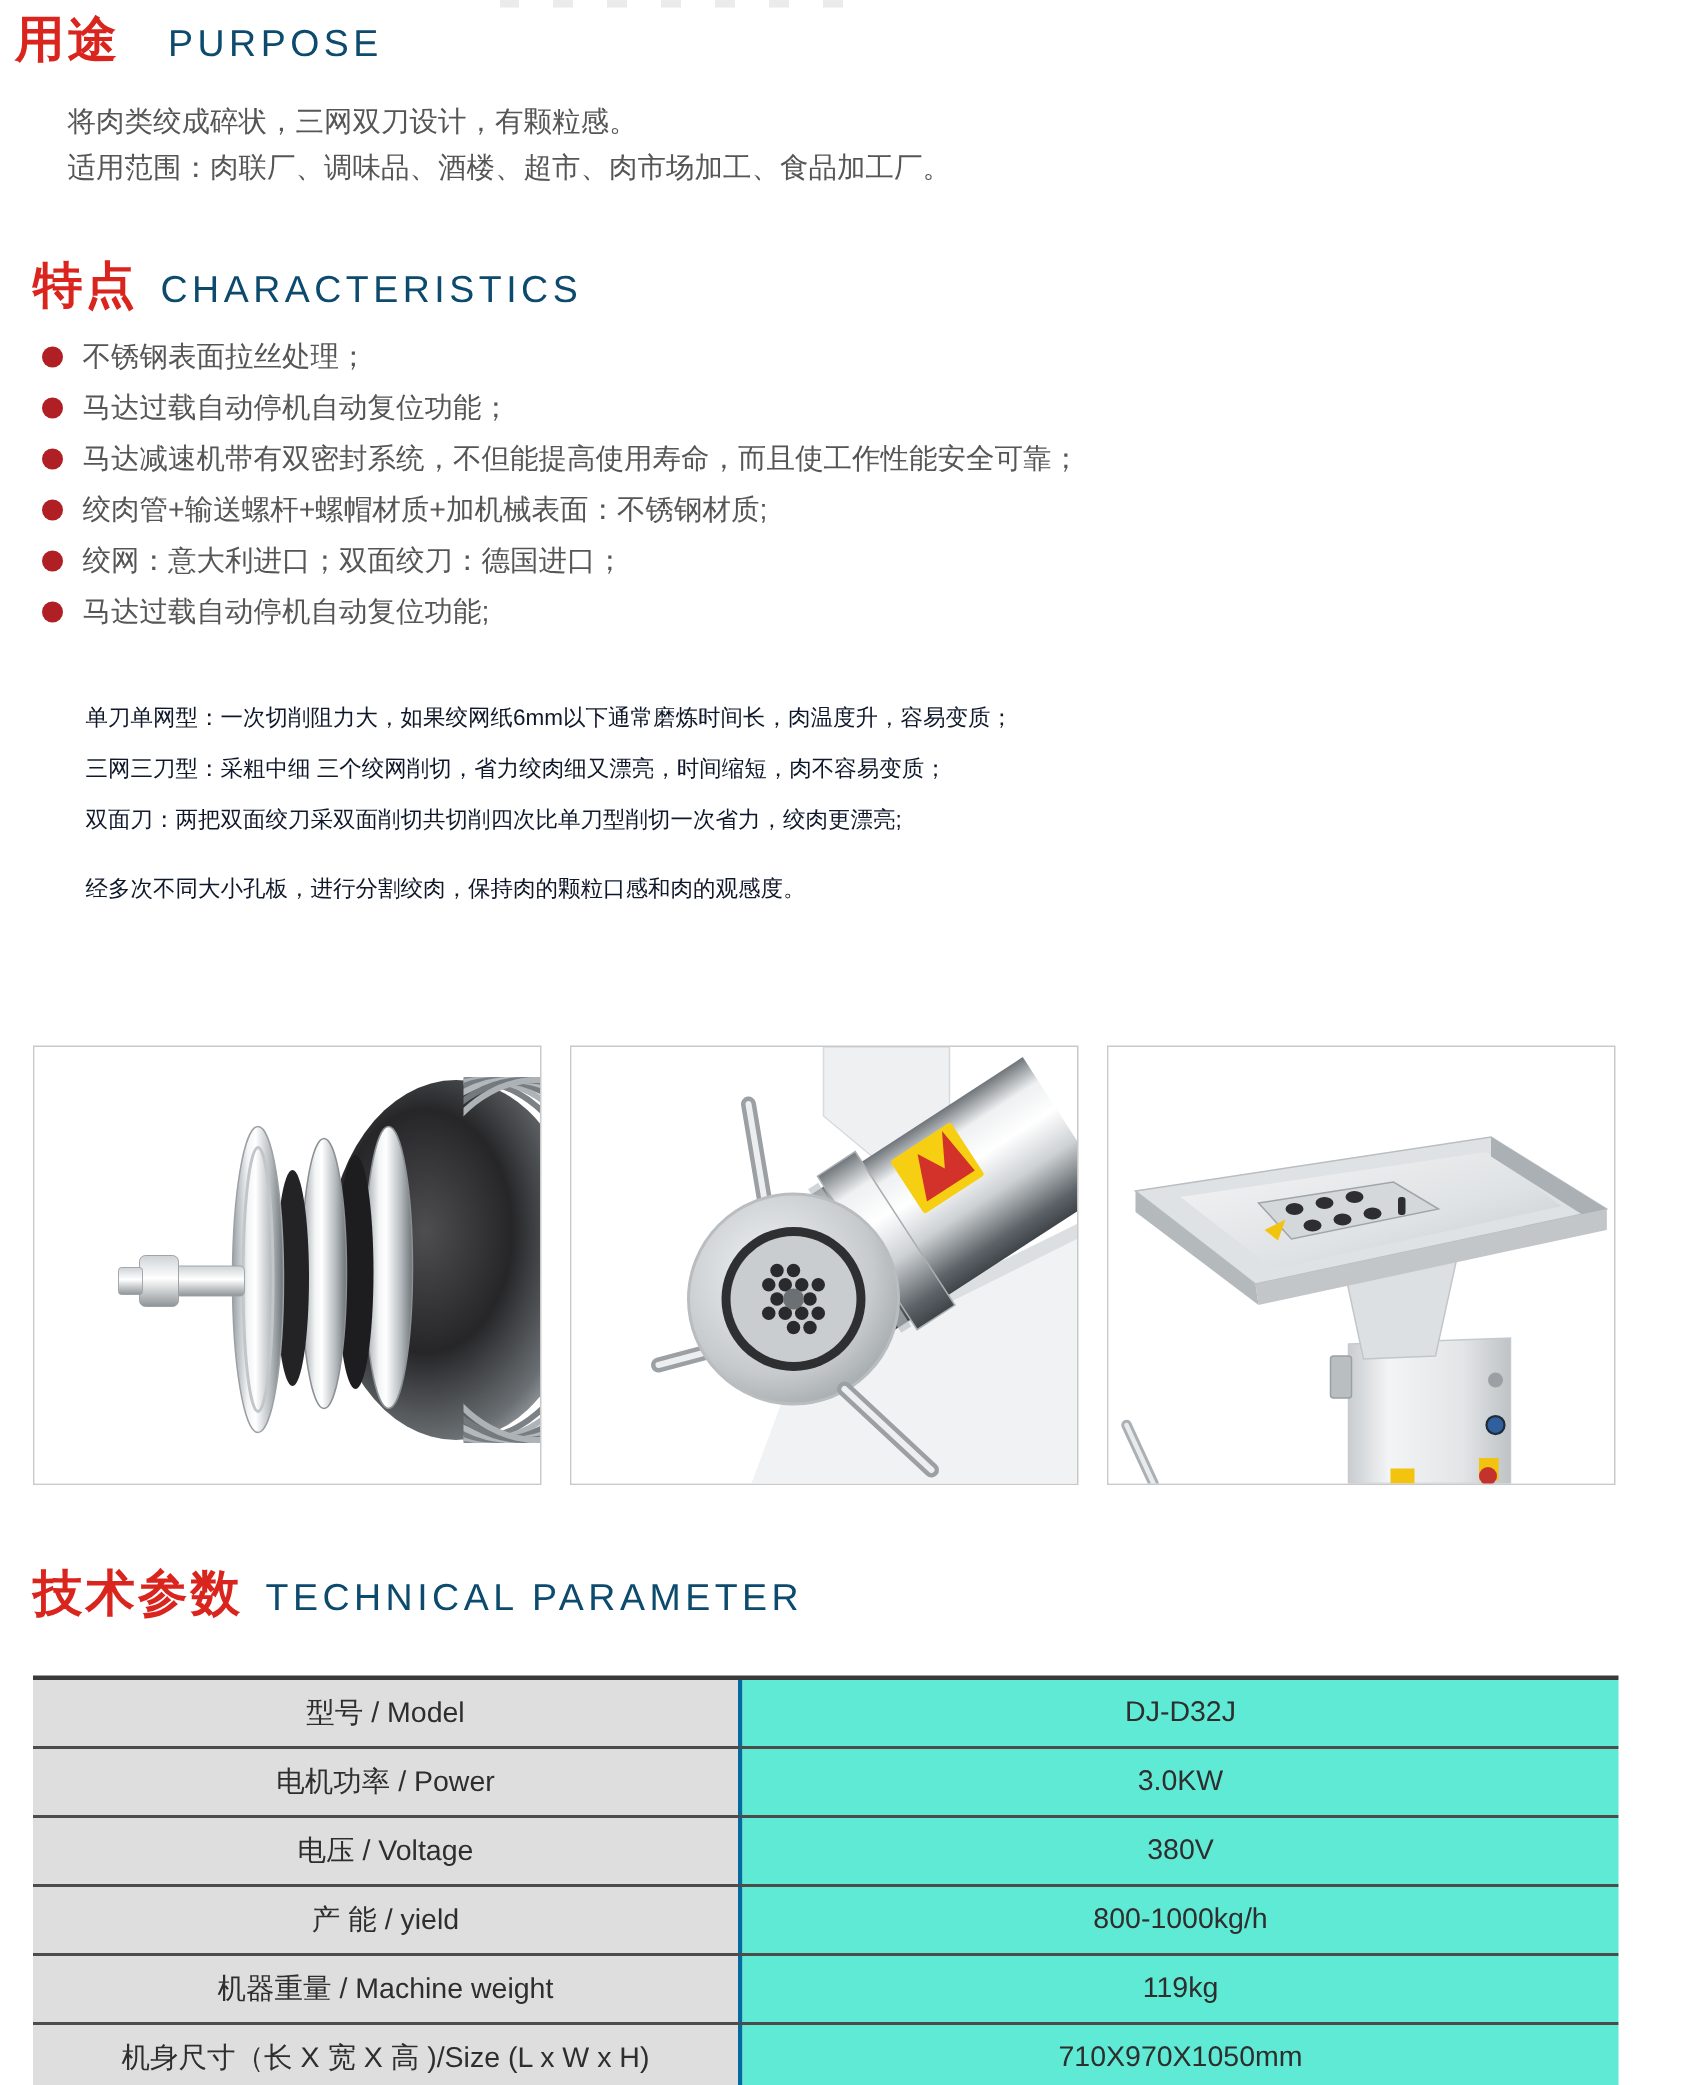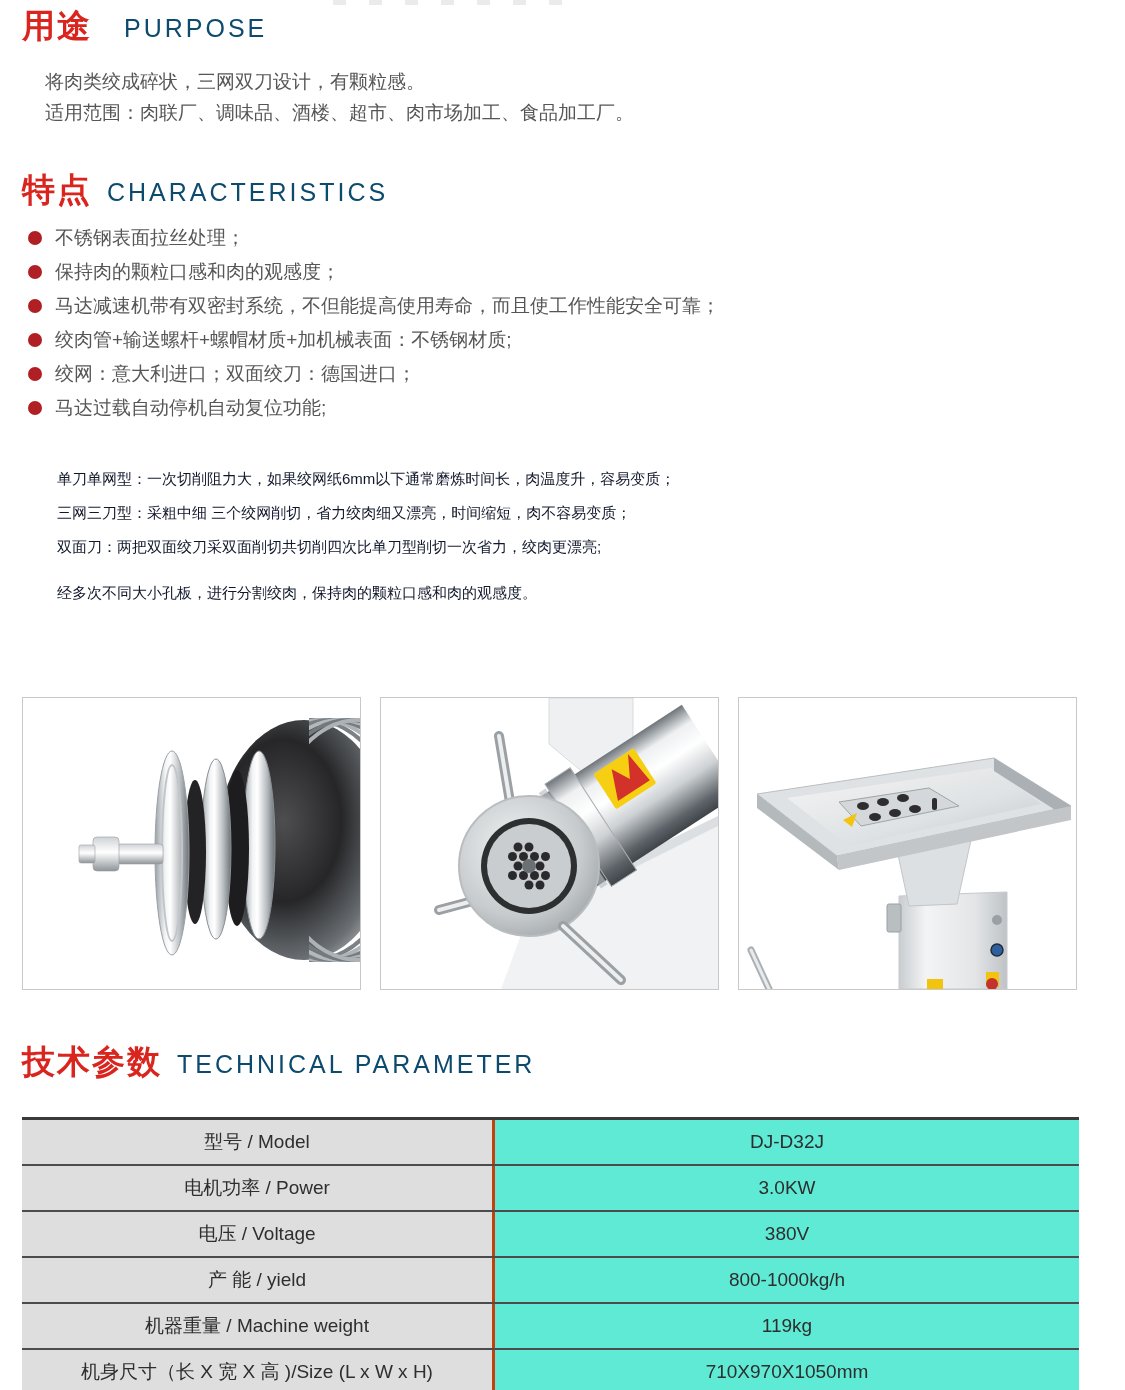--- a/index.html
+++ b/index.html
@@ -11,21 +11,21 @@
   }
   
   .remnant{
     position:absolute;top:0;left:333px;width:235px;height:5px;
     background:repeating-linear-gradient(90deg,#ebebec 0 13px,transparent 13px 36px);
   }
   
   .sec-head{position:absolute;display:flex;align-items:baseline;gap:15px;white-space:nowrap;}
   .sec-cn{font-size:33px;font-weight:700;color:#d9251d;letter-spacing:2px;}
   .sec-en{font-size:25px;font-weight:400;color:#0c4a6e;letter-spacing:3px;}
-  .head-purpose{top:4px;left:22px;gap:32px;}
+  .head-purpose{top:4px;left:10px;gap:32px;}
   .head-char{top:168px;left:22px;}
   .head-tech{top:1040px;left:22px;}
 
   .purpose-text{position:absolute;left:45px;top:66px;font-size:19px;line-height:31px;color:#565656;}
   .purpose-text p{margin:0;}
 
   .char-list{position:absolute;left:28px;top:221px;margin:0;padding:0;list-style:none;}
   .char-list li{display:flex;align-items:center;height:34px;font-size:19px;color:#565656;white-space:nowrap;}
   .dot{width:14px;height:14px;border-radius:50%;background:#b01f24;margin-right:13px;flex:none;}
 
@@ -33,21 +33,21 @@
   .char-sub p{margin:0;}
   .char-sub p.last{margin-top:12px;}
 
   .gallery{position:absolute;left:22px;top:697px;display:flex;gap:19px;}
   .photo{width:337px;height:291px;border:1px solid #c9c9c9;background:#fff;overflow:visible;}
   .photo svg{display:block;width:337px;height:291px;}
 
   .tech-table{position:absolute;left:22px;top:1117px;width:1057px;border-top:3px solid #3a3a3a;}
   .trow{display:flex;height:46px;border-bottom:2px solid #4c4c4c;box-sizing:border-box;}
   .tlabel{
-    width:473px;flex:none;background:#dedede;border-right:3px solid #c2410c;
+    width:473px;flex:none;background:#dedede;border-right:3px solid #0369a1;
     display:flex;align-items:center;justify-content:center;
     font-size:19px;color:#2e2e2e;box-sizing:border-box;
   }
   .tvalue{
     flex:1;background:#5eead4;display:flex;align-items:center;justify-content:center;
     font-size:19px;color:#2e2e2e;
   }
 </style>
 </head>
 <body>
@@ -69,21 +69,21 @@
     <span class="sec-cn">特点</span>
     <span class="sec-en">CHARACTERISTICS</span>
   </div>
   <ul class="char-list">
     <li>
         <span class="dot"></span>
         <span>不锈钢表面拉丝处理；</span>
       </li>
     <li>
         <span class="dot"></span>
-        <span>保持肉的颗粒口感和肉的观感度；</span>
+        <span>马达过载自动停机自动复位功能；</span>
       </li>
     <li>
         <span class="dot"></span>
         <span>马达减速机带有双密封系统，不但能提高使用寿命，而且使工作性能安全可靠；</span>
       </li>
     <li>
         <span class="dot"></span>
         <span>绞肉管+输送螺杆+螺帽材质+加机械表面：不锈钢材质;</span>
       </li>
     <li>

